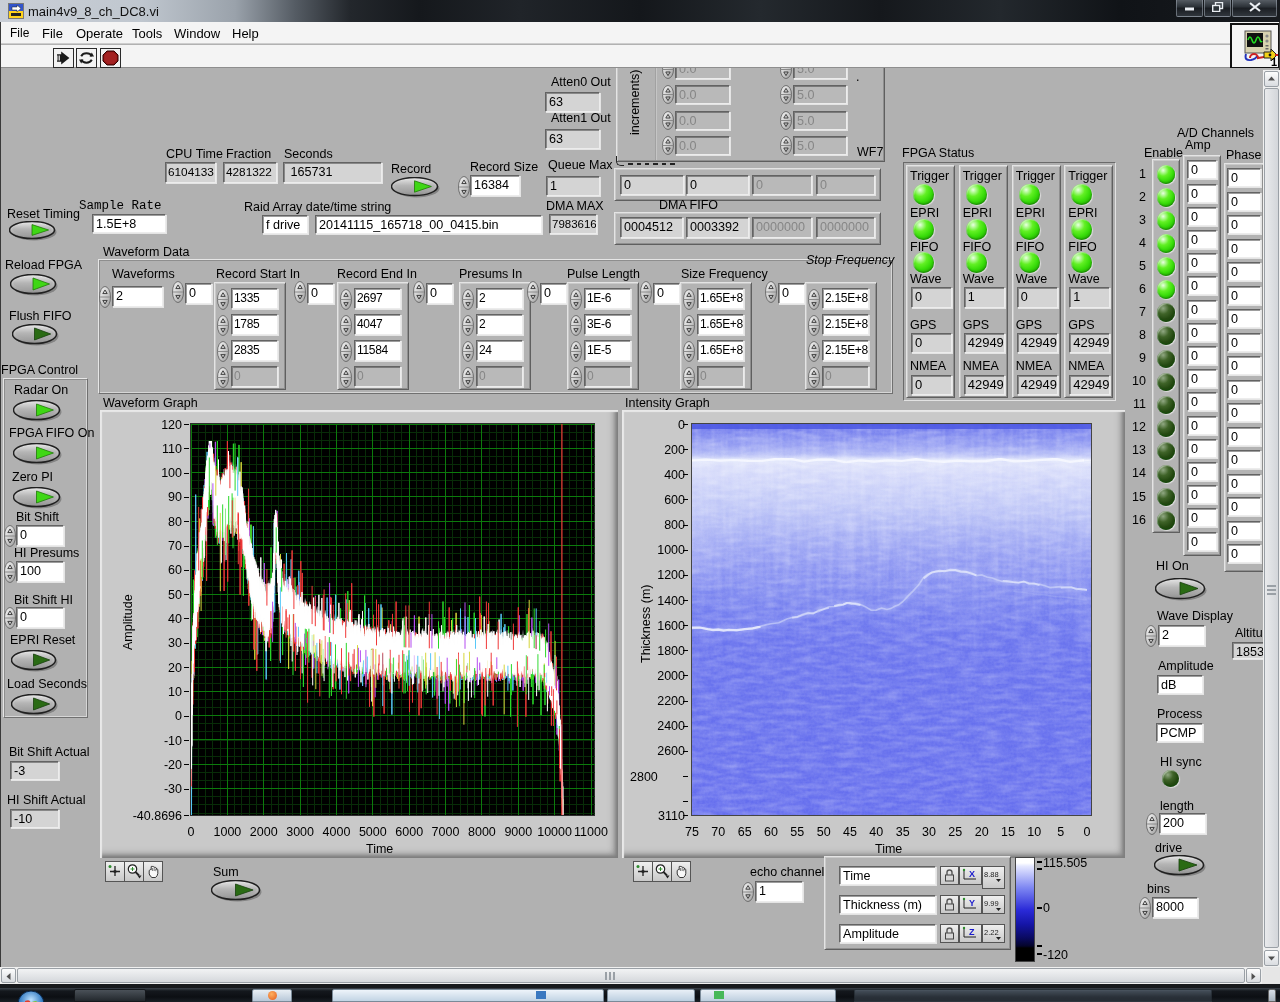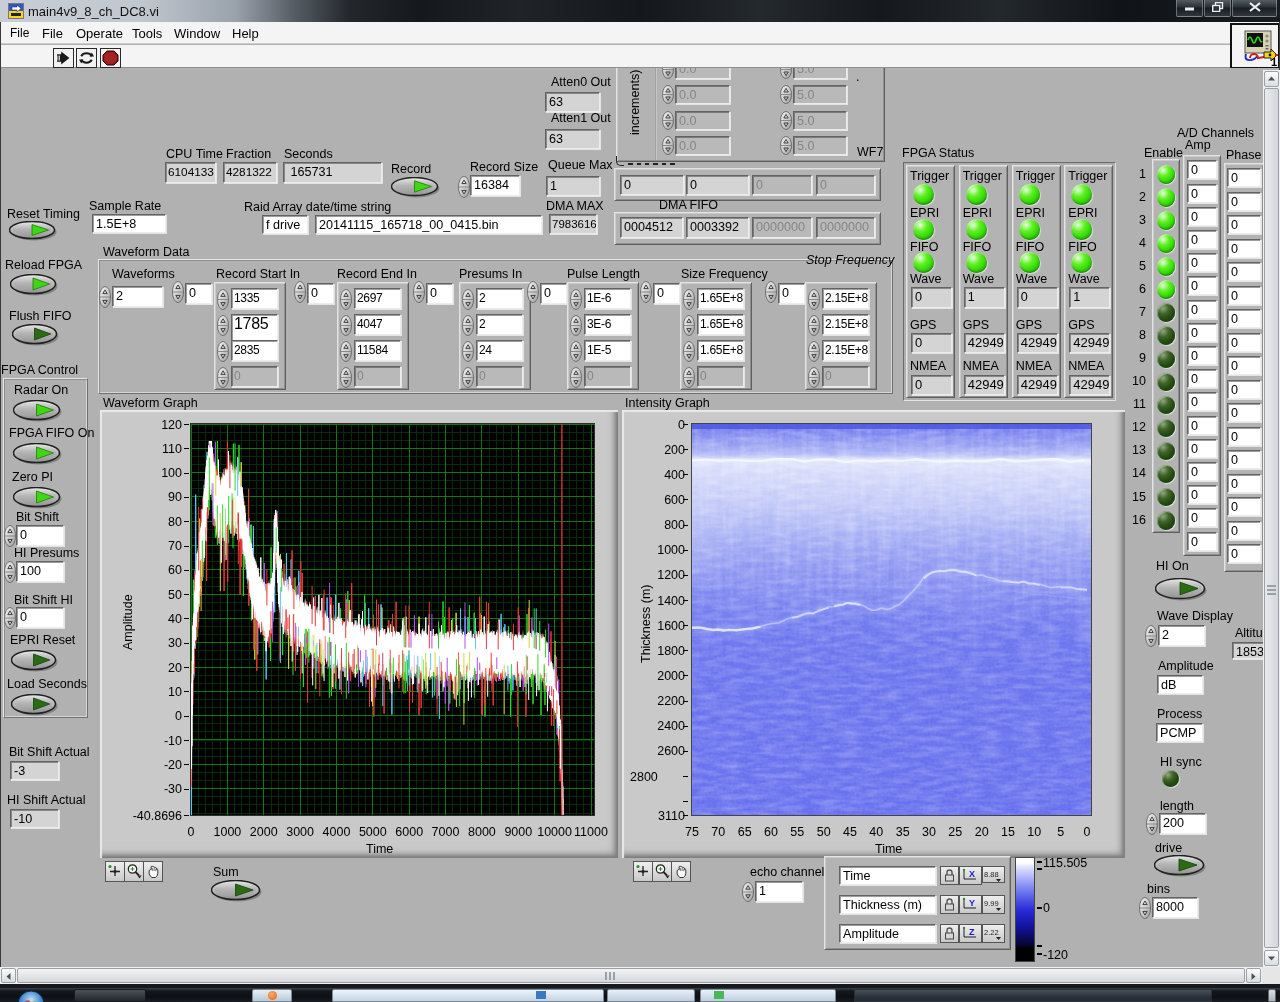--- a/index.html
+++ b/index.html
@@ -239,21 +239,21 @@
 </svg></div>
 <div class="fld" style="left:470px;top:175px;width:50px;height:21px;font-size:12.6px;">16384</div>
 <div class="lbl" style="left:551px;top:76px;">Atten0 Out</div>
 <div class="ind" style="left:545px;top:92px;width:55px;height:20px;font-size:12.6px;">63</div>
 <div class="lbl" style="left:551px;top:112px;">Atten1 Out</div>
 <div class="ind" style="left:545px;top:129px;width:55px;height:20px;font-size:12.6px;">63</div>
 <div class="lbl" style="left:548px;top:159px;">Queue Max</div>
 <div class="ind" style="left:546px;top:176px;width:54px;height:20px;font-size:12.6px;">1</div>
 <div class="lbl" style="left:546px;top:200px;">DMA MAX</div>
 <div class="ind" style="left:549px;top:214px;width:48px;height:20px;font-size:11.5px;padding-left:2px">7983616</div>
-<div class="lbl" style="left:89px;top:200px;">Sample Rate</div>
+<div class="lbl" style="left:79px;top:200px;font-family:Liberation Mono, monospace;">Sample Rate</div>
 <div class="fld" style="left:92px;top:214px;width:74px;height:19px;font-size:12.6px;">1.5E+8</div>
 <div class="lbl" style="left:244px;top:201px;">Raid Array date/time string</div>
 <div class="fld" style="left:262px;top:215px;width:46px;height:19px;font-size:12.6px;">f drive</div>
 <div class="fld" style="left:315px;top:215px;width:227px;height:19px;font-size:12.6px;">20141115_165718_00_0415.bin</div>
 <div style="position:absolute;left:0;top:68px;width:1280px;height:899px;overflow:hidden">
       <div style="position:relative;top:-68px">
 <div class="raised" style="left:616px;top:52px;width:269px;height:110px"></div>
 <div class="lbl" style="left:629px;top:69px;width:13px;height:66px;font-size:12.5px;writing-mode:vertical-rl;transform:rotate(180deg)">increments)</div>
 <div class="sp" style="left:662px;top:59.5px;height:19px;">
 <svg width="12" height="19" viewBox="0 0 12 19">
@@ -366,21 +366,21 @@
 <path d="M6 17.22 l2.2 -3.6 h-4.4 z" fill="none" stroke="#333" stroke-width="0.9"></path>
 </svg></div>
 <div class="fld" style="left:231px;top:288px;width:47px;height:21px;font-size:12px;padding-left:2px;letter-spacing:-0.3px">1335</div>
 <div class="sp" style="left:217px;top:315px;height:21px;">
 <svg width="12" height="21" viewBox="0 0 12 21">
 <ellipse cx="6" cy="10.5" rx="5.5" ry="10.0" fill="url(#spg)" stroke="#5a5a5a" stroke-width="0.8"></ellipse>
 <line x1="1" y1="10.5" x2="11" y2="10.5" stroke="#8a8a8a" stroke-width="1"></line>
 <path d="M6 3.78 l2.2 3.6 h-4.4 z" fill="none" stroke="#333" stroke-width="0.9"></path>
 <path d="M6 17.22 l2.2 -3.6 h-4.4 z" fill="none" stroke="#333" stroke-width="0.9"></path>
 </svg></div>
-<div class="fld" style="left:231px;top:314px;width:47px;height:28px;font-size:16px;padding-left:2px;letter-spacing:-0.3px">1785</div>
+<div class="fld" style="left:231px;top:314px;width:47px;height:21px;font-size:12px;padding-left:2px;letter-spacing:-0.3px">1785</div>
 <div class="sp" style="left:217px;top:341px;height:21px;">
 <svg width="12" height="21" viewBox="0 0 12 21">
 <ellipse cx="6" cy="10.5" rx="5.5" ry="10.0" fill="url(#spg)" stroke="#5a5a5a" stroke-width="0.8"></ellipse>
 <line x1="1" y1="10.5" x2="11" y2="10.5" stroke="#8a8a8a" stroke-width="1"></line>
 <path d="M6 3.78 l2.2 3.6 h-4.4 z" fill="none" stroke="#333" stroke-width="0.9"></path>
 <path d="M6 17.22 l2.2 -3.6 h-4.4 z" fill="none" stroke="#333" stroke-width="0.9"></path>
 </svg></div>
 <div class="fld" style="left:231px;top:340px;width:47px;height:21px;font-size:12px;padding-left:2px;letter-spacing:-0.3px">2835</div>
 <div class="sp" style="left:217px;top:367px;height:21px;">
 <svg width="12" height="21" viewBox="0 0 12 21">
@@ -1269,21 +1269,21 @@
 <svg width="17" height="17" viewBox="0 0 17 17">
         <rect x="4.5" y="8" width="8" height="6" fill="#d6d6d6" stroke="#444"></rect>
         <path d="M6 8 v-2.5 a2.5 2.5 0 0 1 5 0 V8" fill="none" stroke="#555" stroke-width="1.4"></path>
       </svg></div>
 <div class="palb" style="position:absolute;left:959px;top:866px;width:23px;height:19px">
 <svg width="21" height="17" viewBox="0 0 21 17">
         <path d="M4 3 v9 h12" stroke="#222" stroke-width="1" fill="none"></path>
         <text x="9" y="10" font-size="9" font-weight="bold" fill="#1a1acc" font-family="Liberation Sans">X</text>
         <circle cx="4" cy="3" r="1.2" fill="#2c8c2c"></circle>
       </svg></div>
-<div class="palb" style="position:absolute;left:982px;top:866px;width:23px;height:17px">
+<div class="palb" style="position:absolute;left:982px;top:866px;width:23px;height:23px">
 <svg width="21" height="17" viewBox="0 0 21 17">
         <text x="1" y="10" font-size="7.5" fill="#222" font-family="Liberation Sans">8.88</text>
         <path d="M13 12 l5 0 -2.5 3 z" fill="#222"></path>
       </svg></div>
 <div class="fld" style="left:839px;top:895px;width:97px;height:19px;font-size:12.6px;">Thickness (m)</div>
 <div class="palb" style="position:absolute;left:940px;top:895px;width:19px;height:19px">
 <svg width="17" height="17" viewBox="0 0 17 17">
         <rect x="4.5" y="8" width="8" height="6" fill="#d6d6d6" stroke="#444"></rect>
         <path d="M6 8 v-2.5 a2.5 2.5 0 0 1 5 0 V8" fill="none" stroke="#555" stroke-width="1.4"></path>
       </svg></div>

